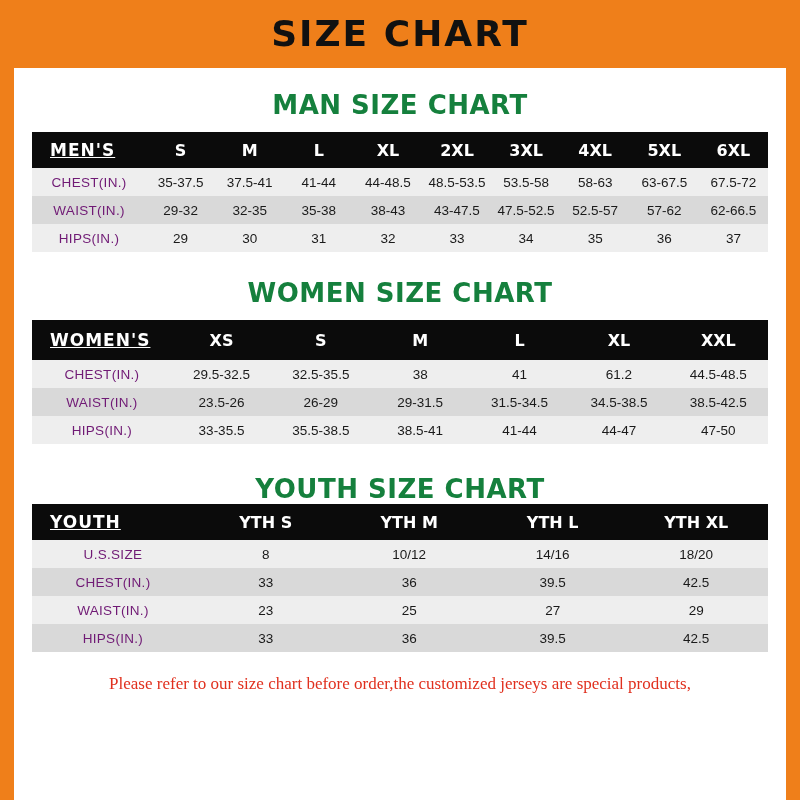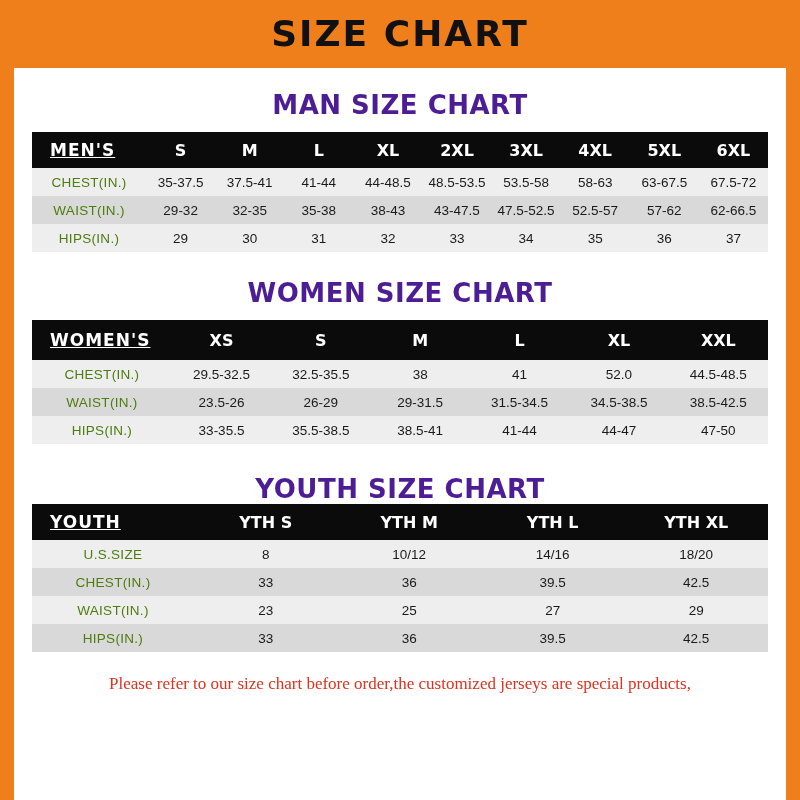--- a/index.html
+++ b/index.html
@@ -39,21 +39,21 @@
     line-height: 1;
   }
   .content {
     padding: 0 18px;
   }
   .section-title {
     text-align: center;
     font-family: "DejaVu Sans", sans-serif;
     font-weight: bold;
     font-size: 26px;
-    color: #4c1d95;
+    color: #15803d;
     letter-spacing: 0.5px;
   }
   .t-man { margin-top: 22px; margin-bottom: 12px; }
   .t-women { margin-top: 26px; margin-bottom: 12px; }
   .t-youth { margin-top: 30px; }
 
   table.size-table {
     border-collapse: collapse;
     width: 100%;
     table-layout: fixed;
@@ -87,21 +87,21 @@
   
   table.size-table tbody tr {
     height: 28px;
   }
   table.size-table tbody tr.light { background: #eeeeee; }
   table.size-table tbody tr.dark  { background: #d9d9d9; }
   table.size-table tbody td.rowlabel {
     text-align: center;
     font-size: 13.5px;
     letter-spacing: 0.3px;
-    color: #4d7c0f;
+    color: #701a75;
   }
   table.size-table tbody td {
     font-size: 13.5px;
   }
   
   .men-table col.c0 { width: 15.5%; }
   
   .women-table col.c0 { width: 19%; }
   .women-table thead th { font-size: 17px; }
   .women-table tbody tr { height: 32px; }
@@ -229,21 +229,21 @@
           <th>XXL</th>
         </tr>
       </thead>
       <tbody>
         <tr class="light">
           <td class="rowlabel">CHEST(IN.)</td>
           <td>29.5-32.5</td>
           <td>32.5-35.5</td>
           <td>38</td>
           <td>41</td>
-          <td>52.0</td>
+          <td>61.2</td>
           <td>44.5-48.5</td>
         </tr>
         <tr class="dark">
           <td class="rowlabel">WAIST(IN.)</td>
           <td>23.5-26</td>
           <td>26-29</td>
           <td>29-31.5</td>
           <td>31.5-34.5</td>
           <td>34.5-38.5</td>
           <td>38.5-42.5</td>

